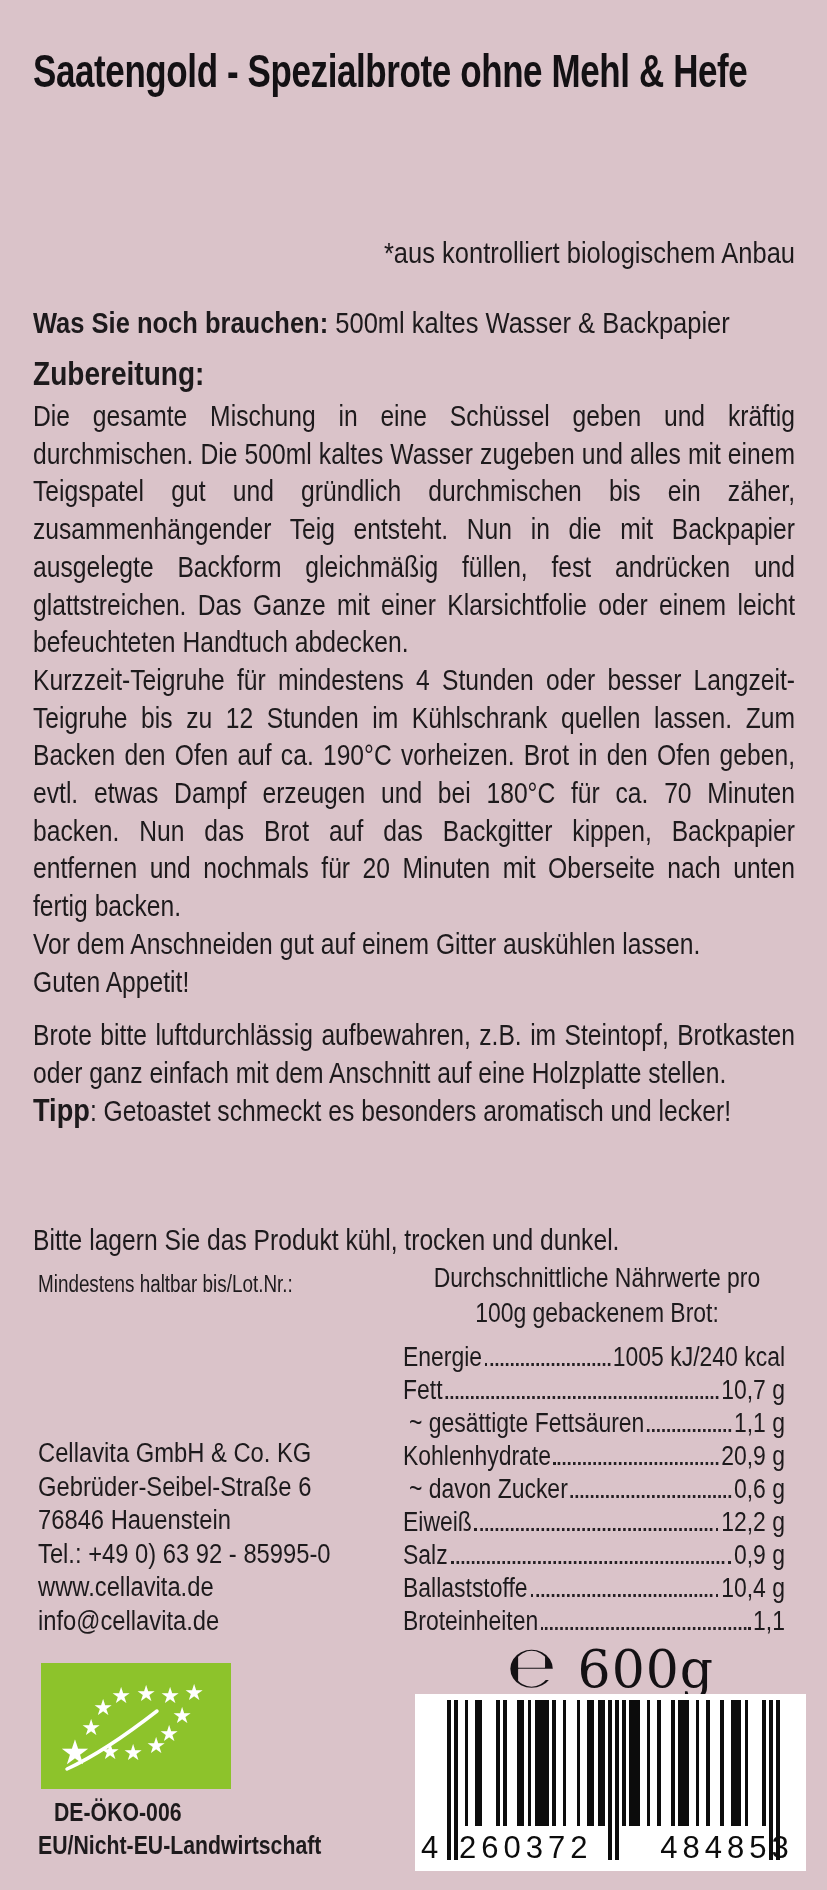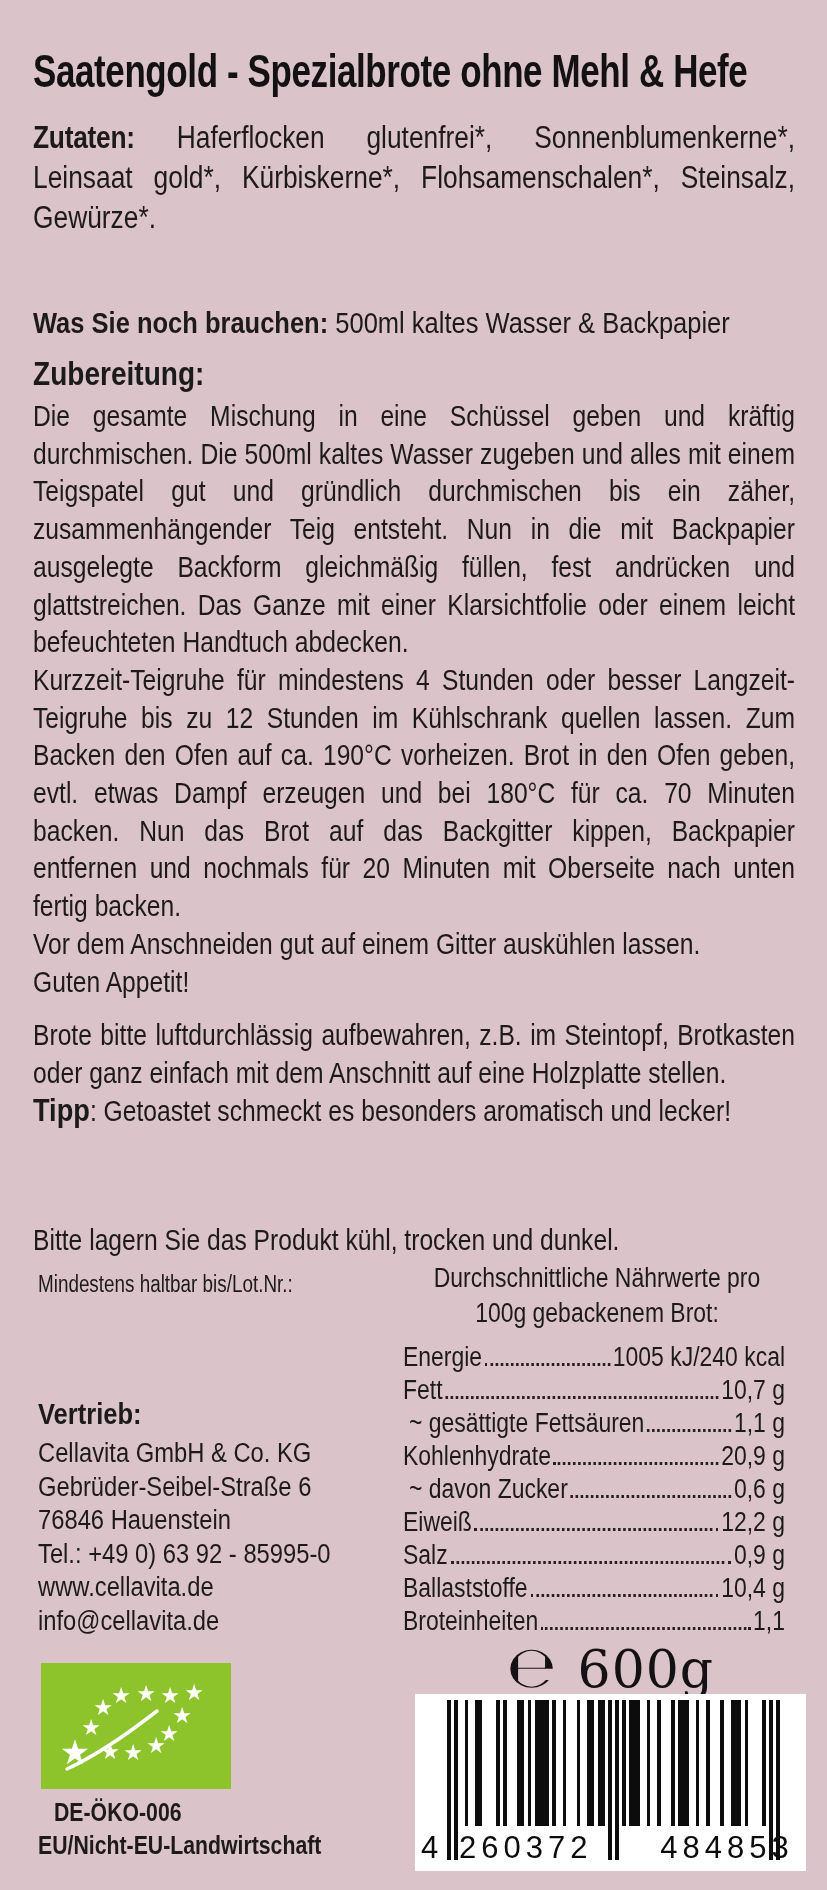--- a/index.html
+++ b/index.html
@@ -57,22 +57,22 @@
 </style>
 </head>
 <body>
 
 <div class="label">
 
   <div class="abs" style="top:44px; left:33px; width:762px;">
     <div class="c76 title">Saatengold - Spezialbrote ohne Mehl &amp; Hefe</div>
   </div>
 
-  <div class="abs" style="top:118px; left:33px; width:762px;">
-    <div class="c85 ingredients"><b>Zutaten:</b> <span>Haferflocken glutenfrei*, Sonnenblumenkerne*, Leinsaat gold*, Kürbiskerne*, Flohsamenschalen*, Steinsalz, Gewürze*.</span></div>
+  <div class="abs" style="top:236px; left:33px; width:762px;">
+    <div class="c85 organic-note">*aus kontrolliert biologischem Anbau</div>
   </div>
 
   <div class="abs" style="top:306px; left:33px; width:762px;">
     <div class="c85 also-needed"><b>Was Sie noch brauchen:</b> <span>500ml kaltes Wasser &amp; Backpapier</span></div>
   </div>
 
   <div class="abs" style="top:355px; left:33px; width:762px;">
     <div class="c85 prep-heading">Zubereitung:</div>
   </div>
   <div class="abs" style="top:398px; left:33px; width:762px;">
@@ -148,23 +148,20 @@
           <span class="nvalue">10,4 g</span>
         </div>
       <div class="nrow">
           <span class="nlabel">Broteinheiten</span>
           <span class="ndots"></span>
           <span class="nvalue">1,1</span>
         </div>
     </div>
   </div>
 
-  <div class="abs" style="top:1398px; left:38px; width:360px;">
-    <div class="c88 vertrieb">Vertrieb:</div>
-  </div>
   <div class="abs" style="top:1437px; left:38px; width:360px;">
     <div class="c88 addr">
       <div>Cellavita GmbH &amp; Co. KG</div>
       <div>Gebrüder-Seibel-Straße 6</div>
       <div>76846 Hauenstein</div>
       <div>Tel.: +49 0) 63 92 - 85995-0</div>
       <div>www.cellavita.de</div>
       <div>info@cellavita.de</div>
     </div>
   </div>

